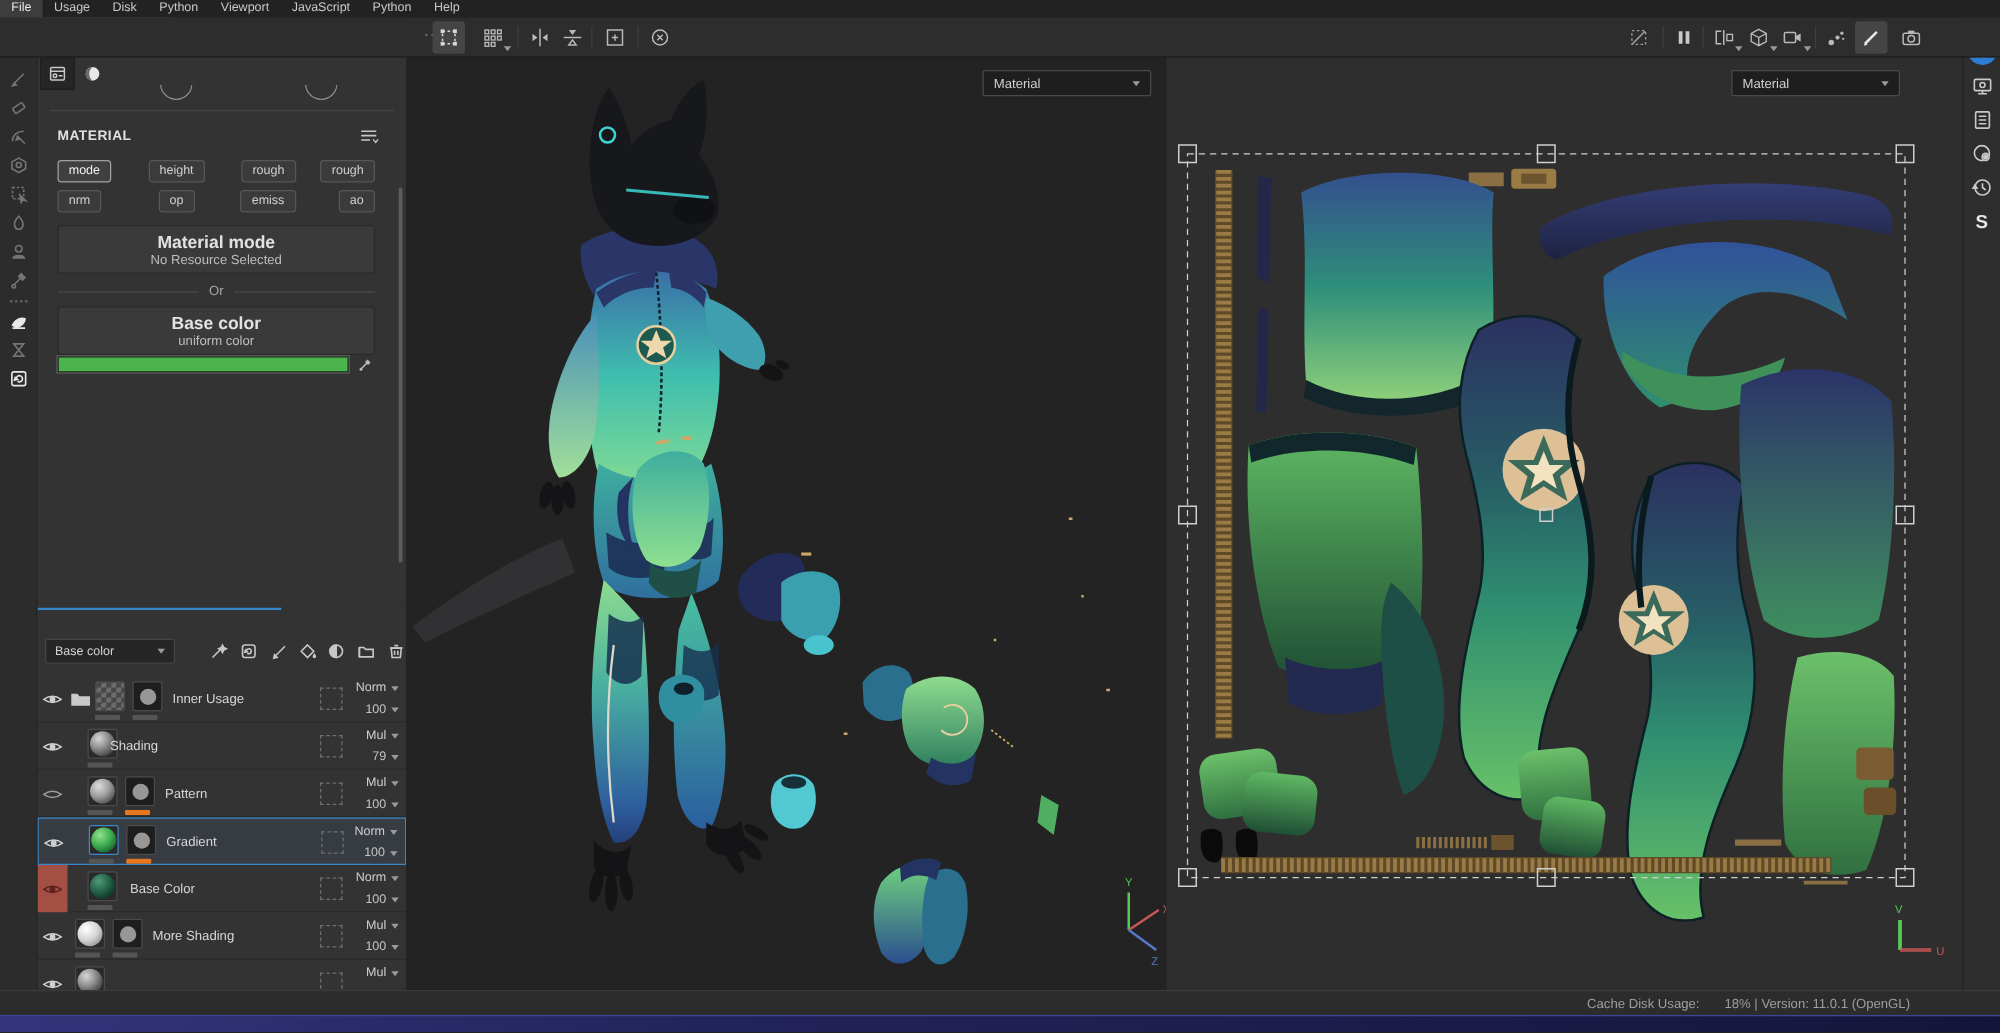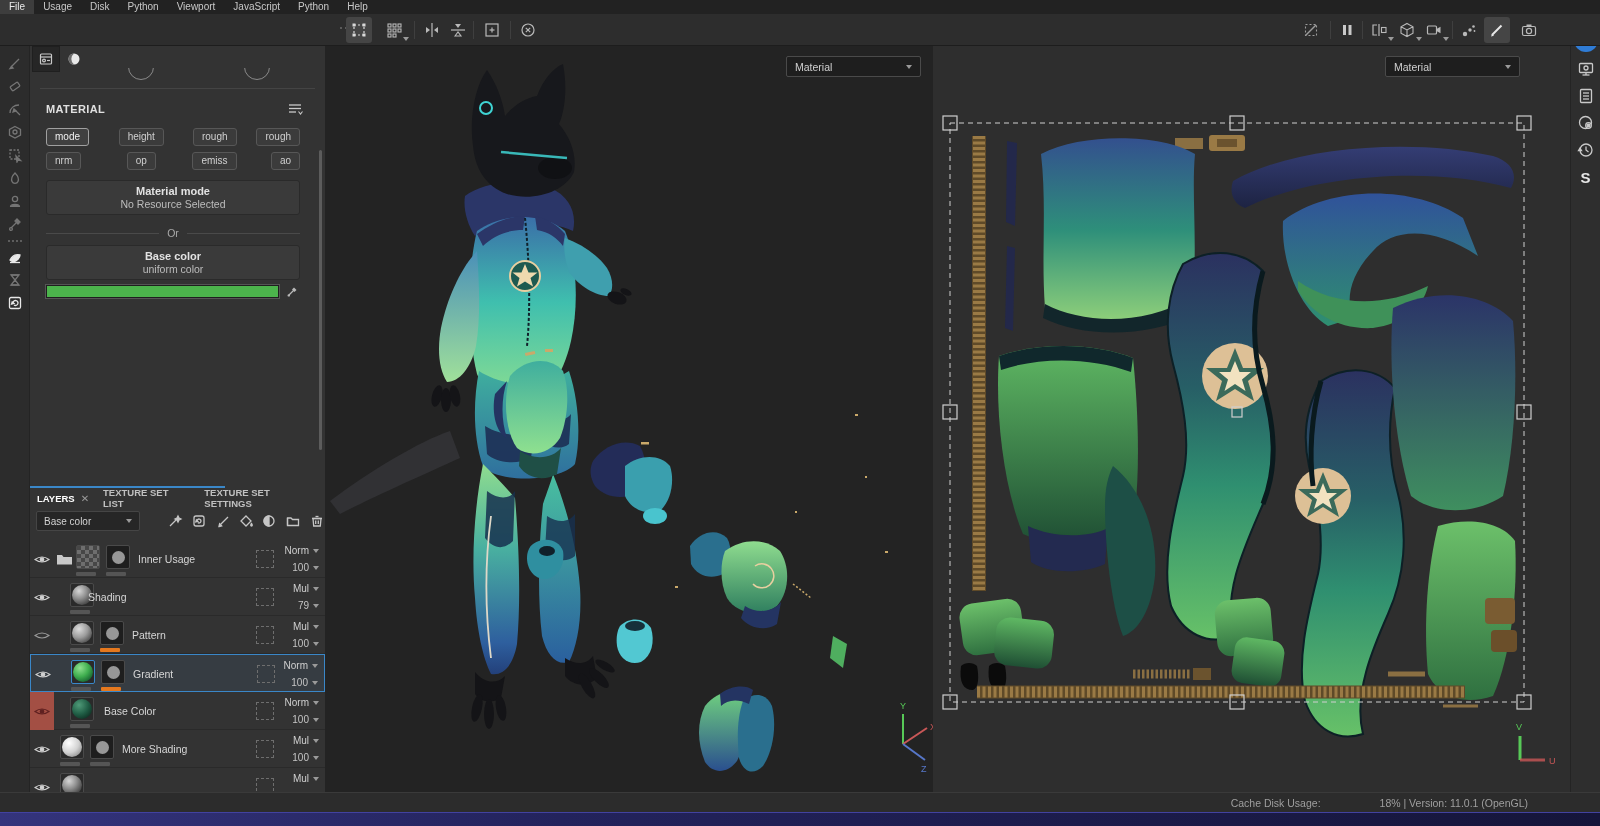--- a/index.html
+++ b/index.html
@@ -46,21 +46,21 @@
   .knob-arc { position:absolute; width:26px; height:26px; border-radius:50%; border:1.5px solid #8a8a8a; top:8px; clip-path:inset(14px 0 0 0); }
   .props-sep { position:absolute; left:10px; right:10px; top:42px; height:1px; background:#444; }
   .sec-title { position:absolute; left:16px; top:57px; font-size:11px; font-weight:bold; color:#e0e0e0; letter-spacing:.4px; }
   .hamb { position:absolute; right:22px; top:56px; }
   .chan-grid { position:absolute; left:16px; top:82px; width:254px; display:grid; grid-template-columns:repeat(4,1fr); row-gap:6px; }
   .chan-cell { display:flex; }
   .chan-cell:nth-child(4n+2){ justify-content:center; } .chan-cell:nth-child(4n+3){ justify-content:flex-end; } .chan-cell:nth-child(4n){ justify-content:flex-end; }
   .chan-btn { font-size:10px; color:#d0d0d0; background:#3b3b3b; border:1px solid #575757; border-radius:3px; padding:2px 8px; line-height:12px; }
   .chan-btn.sel { border-color:#a0a0a0; background:#404040; color:#efefef; }
   .big-btn { position:absolute; left:16px; width:254px; background:#3a3a3a; border:1px solid #2a2a2a; border-radius:3px; text-align:center; padding:4px 0; }
-  .big-btn .l1 { font-size:11px; font-weight:bold; color:#e2e2e2; }
+  .big-btn .l1 { font-size:14px; font-weight:bold; color:#e2e2e2; }
   .big-btn .l2 { font-size:10.5px; color:#bdbdbd; margin-top:1px; }
   .or-row { position:absolute; left:16px; width:254px; top:181px; display:flex; align-items:center; gap:8px; }
   .or-row .ln { flex:1; height:1px; background:#4a4a4a; }
   .or-row .t { font-size:10.5px; color:#a8a8a8; }
   .swatch-row { position:absolute; left:16px; top:238px; width:254px; display:flex; align-items:center; gap:7px; }
   .swatch { flex:1; height:13px; border:1px solid #1f1f1f; outline:1px solid #555; }
   .props-scroll { position:absolute; right:3px; top:104px; width:3px; height:300px; background:#5c5c5c; border-radius:2px; }
 
   
   .layers { position:absolute; left:30px; top:486px; width:295px; height:306px; background:#333333; overflow:hidden; }
@@ -106,21 +106,21 @@
 
   
   .right-strip { position:absolute; left:1570px; top:14px; width:30px; height:778px; background:#2e2e2e; border-left:1px solid #242424; display:flex; flex-direction:column; align-items:center; }
   .rs-icon { width:22px; height:22px; margin-bottom:5px; display:flex; align-items:center; justify-content:center; }
   .rs-icon svg { stroke:#c9c9c9; fill:none; stroke-width:1.3; }
   .share-btn { width:24px; height:24px; border-radius:50%; background:#2f7cd6; display:flex; align-items:center; justify-content:center; margin:4px 0 6px 0; }
   .s-logo { font-size:15px; font-weight:bold; color:#e6e6e6; }
 
   
   .statusbar { position:absolute; left:0; top:792px; width:1600px; height:20px; background:#2c2c2c; border-top:1px solid #3a3a3a; display:flex; align-items:center; justify-content:flex-end; padding-right:72px; }
-  .statusbar .lbl { font-size:10.5px; color:#9f9f9f; margin-right:59px; }
+  .statusbar .lbl { font-size:10.5px; color:#9f9f9f; margin-right:20px; }
   .statusbar .val { font-size:10.5px; color:#9f9f9f; }
   .bottom-strip { position:absolute; left:0; top:812px; width:1600px; height:14px; background:linear-gradient(90deg,#34347c 0%,#23235c 35%,#15153a 100%); border-top:1px solid #4242a0; }
 </style>
 </head>
 <body>
 
 <div class="app">
 
   <div class="menubar">
     <span class="menu-item active">File</span>
@@ -420,32 +420,20 @@
           <line x1="3" y1="11" x2="8" y2="6" stroke="#b9b9b9" stroke-width="1.3"></line>
           <path d="M8,3.5 l2.5,2.5 -2,2 -2.5,-2.5 Z" fill="#b9b9b9"></path>
           <circle cx="2.8" cy="11.4" r="1.2" fill="#b9b9b9"></circle>
         </svg>
     </div>
     <div class="props-scroll"></div>
   </div>
 
   <div class="layers">
     <div class="layers-accent"></div>
-    <div class="ltabs">
-      <div class="ltab act">
-          <span>LAYERS</span>
-          <span class="x">✕</span>
-        </div>
-      <div class="ltab">
-          <span>TEXTURE SET LIST</span>
-        </div>
-      <div class="ltab">
-          <span>TEXTURE SET SETTINGS</span>
-        </div>
-    </div>
     <div class="lctrl">
       <div class="lselect">
         <span class="t">Base color</span>
           <span class="chev-s"></span>
       </div>
       <div class="licon" style="left:136px">
           <svg width="16" height="16">
             <line x1="3" y1="13" x2="10" y2="6"></line>
             <path d="M11,3 l1,2 2,1 -2,1 -1,2 -1,-2 -2,-1 2,-1 Z" fill="#c6c6c6"></path>
           </svg>

